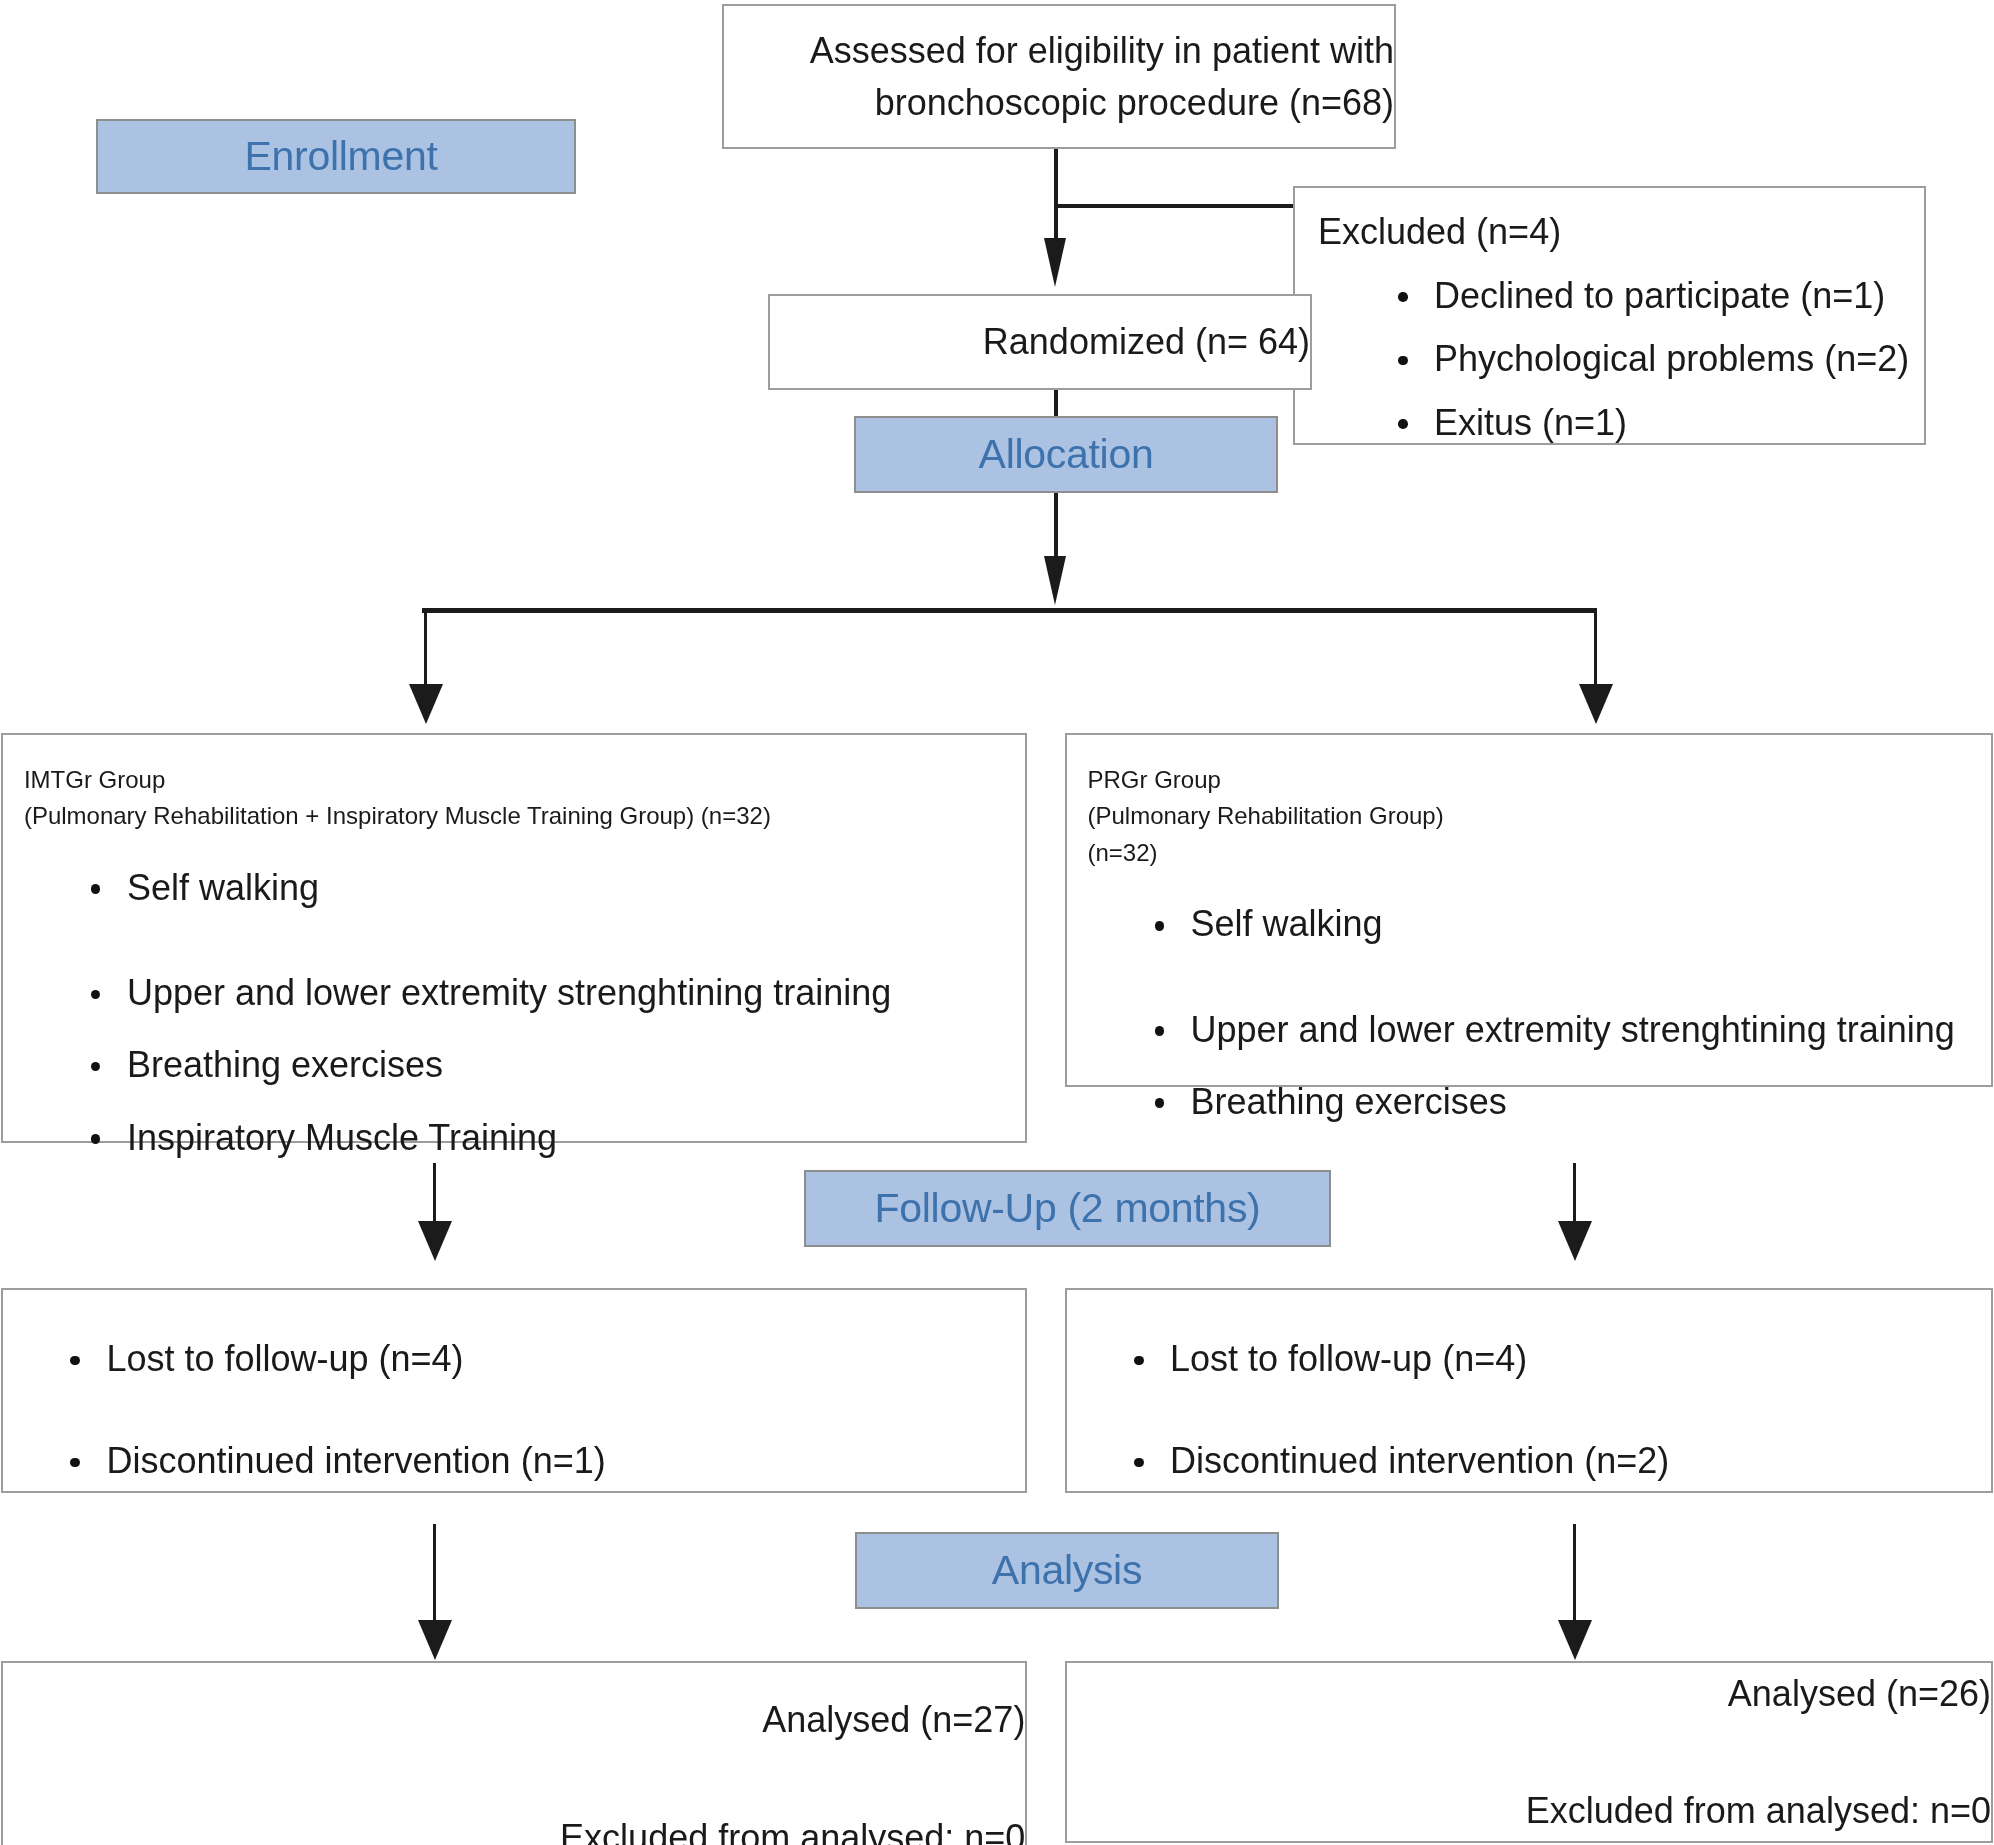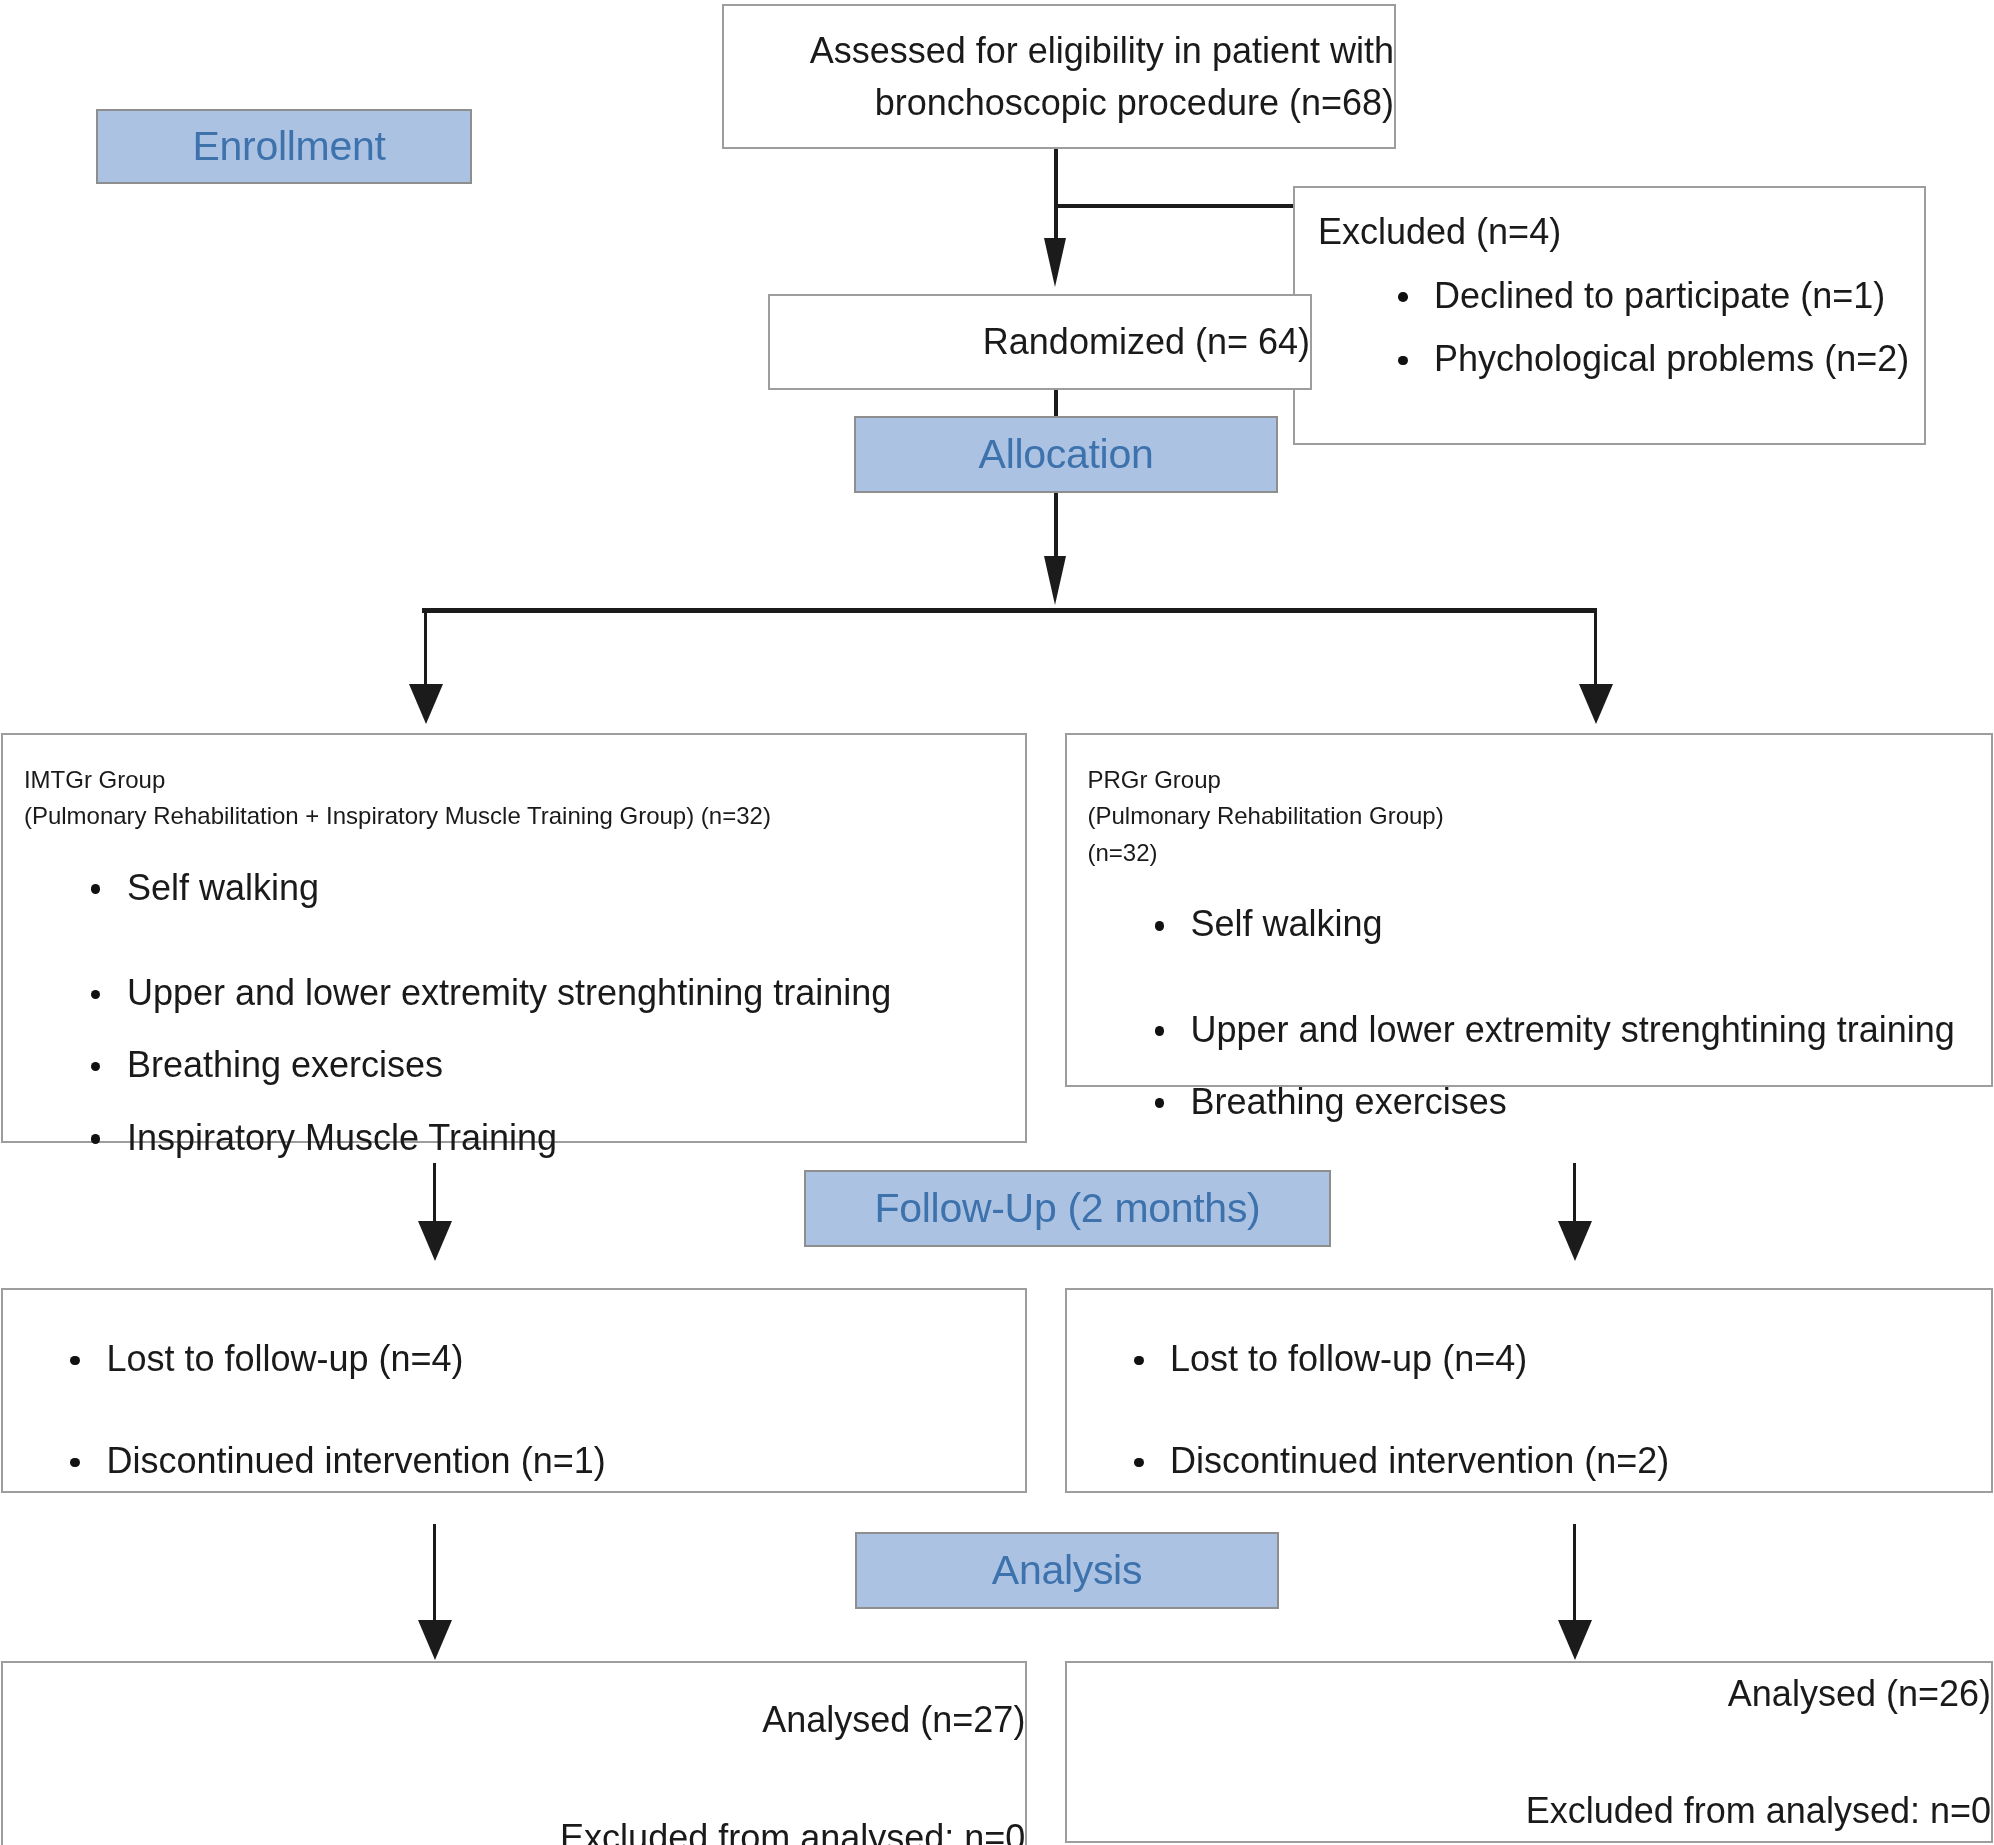--- a/index.html
+++ b/index.html
@@ -105,38 +105,39 @@
     border-left-width: 11.6px;
     border-right-width: 11.6px;
     border-top-width: 49px;
   }
 </style>
 </head>
 <body>
 
 <div id="canvas">
 
-  <div class="stage" style="left:96px; top:109px; width:376px; height:75px;padding-left:10px;">
+  <div class="stage" style="left:96px; top:119px; width:480px; height:75px;padding-left:10px;">
     <span>Enrollment</span>
   </div>
 
   <div class="box ctr" style="left:722px; top:4.1px; width:674px; height:145px;">
     <div class="line">Assessed for eligibility in patient with</div>
     <div class="line">bronchoscopic procedure (n=68)</div>
   </div>
 
   <div class="vline" style="left:1054px; top:149px; height:100px;"></div>
   <div class="arrowhead slim" style="left:1044px; top:238px;"></div>
   <div class="hline" style="left:1054px; top:204px; width:308px;"></div>
 
   <div class="box pad" style="left:1293px; top:186px; width:633px; height:259px;">
     <div class="line" style="margin-bottom:16.4px;">Excluded (n=4)</div>
     <ul class="bl tight" style="padding-left:116px;">
       <li>Declined to participate (n=1)</li>
       <li>Phychological problems (n=2)</li>
+      <li>Exitus (n=1)</li>
     </ul>
   </div>
 
   <div class="box ctr" style="left:768px; top:294px; width:544px; height:96px;">
     <div class="line">Randomized (n= 64)</div>
   </div>
 
   <div class="vline" style="left:1054px; top:390px; height:27px;"></div>
 
   <div class="stage" style="left:854px; top:416px; width:424px; height:77px;">

